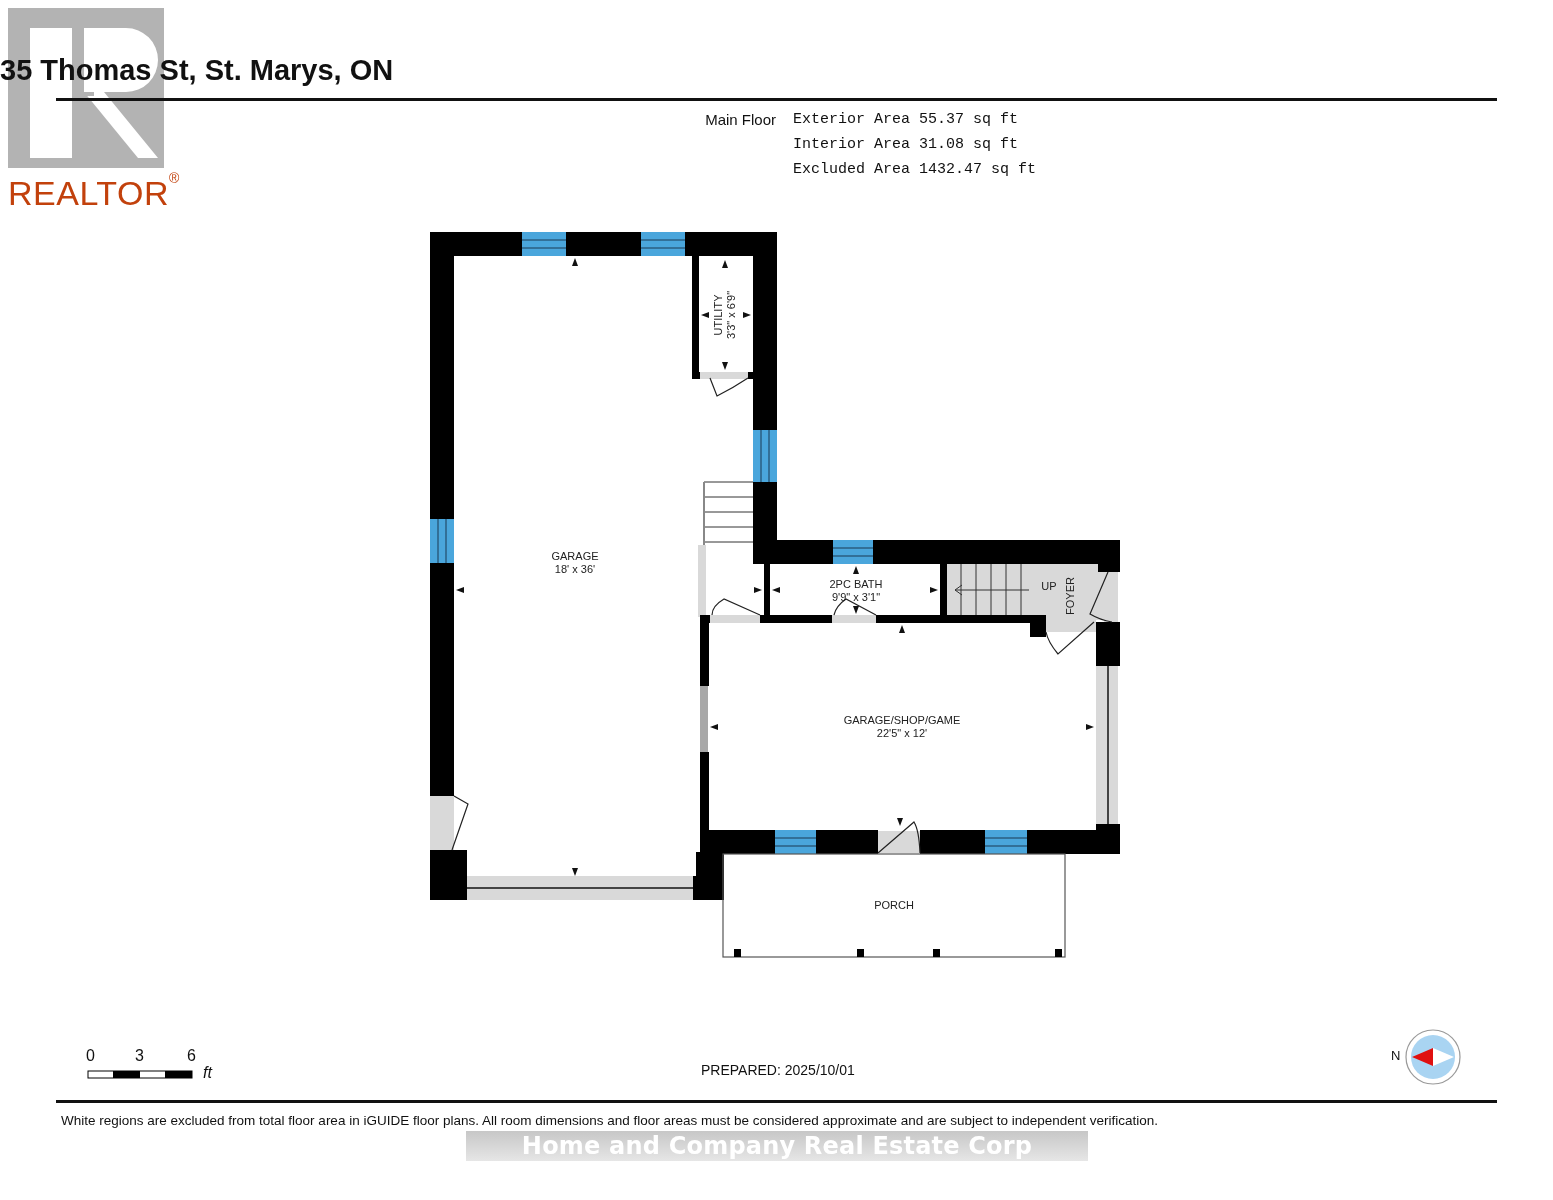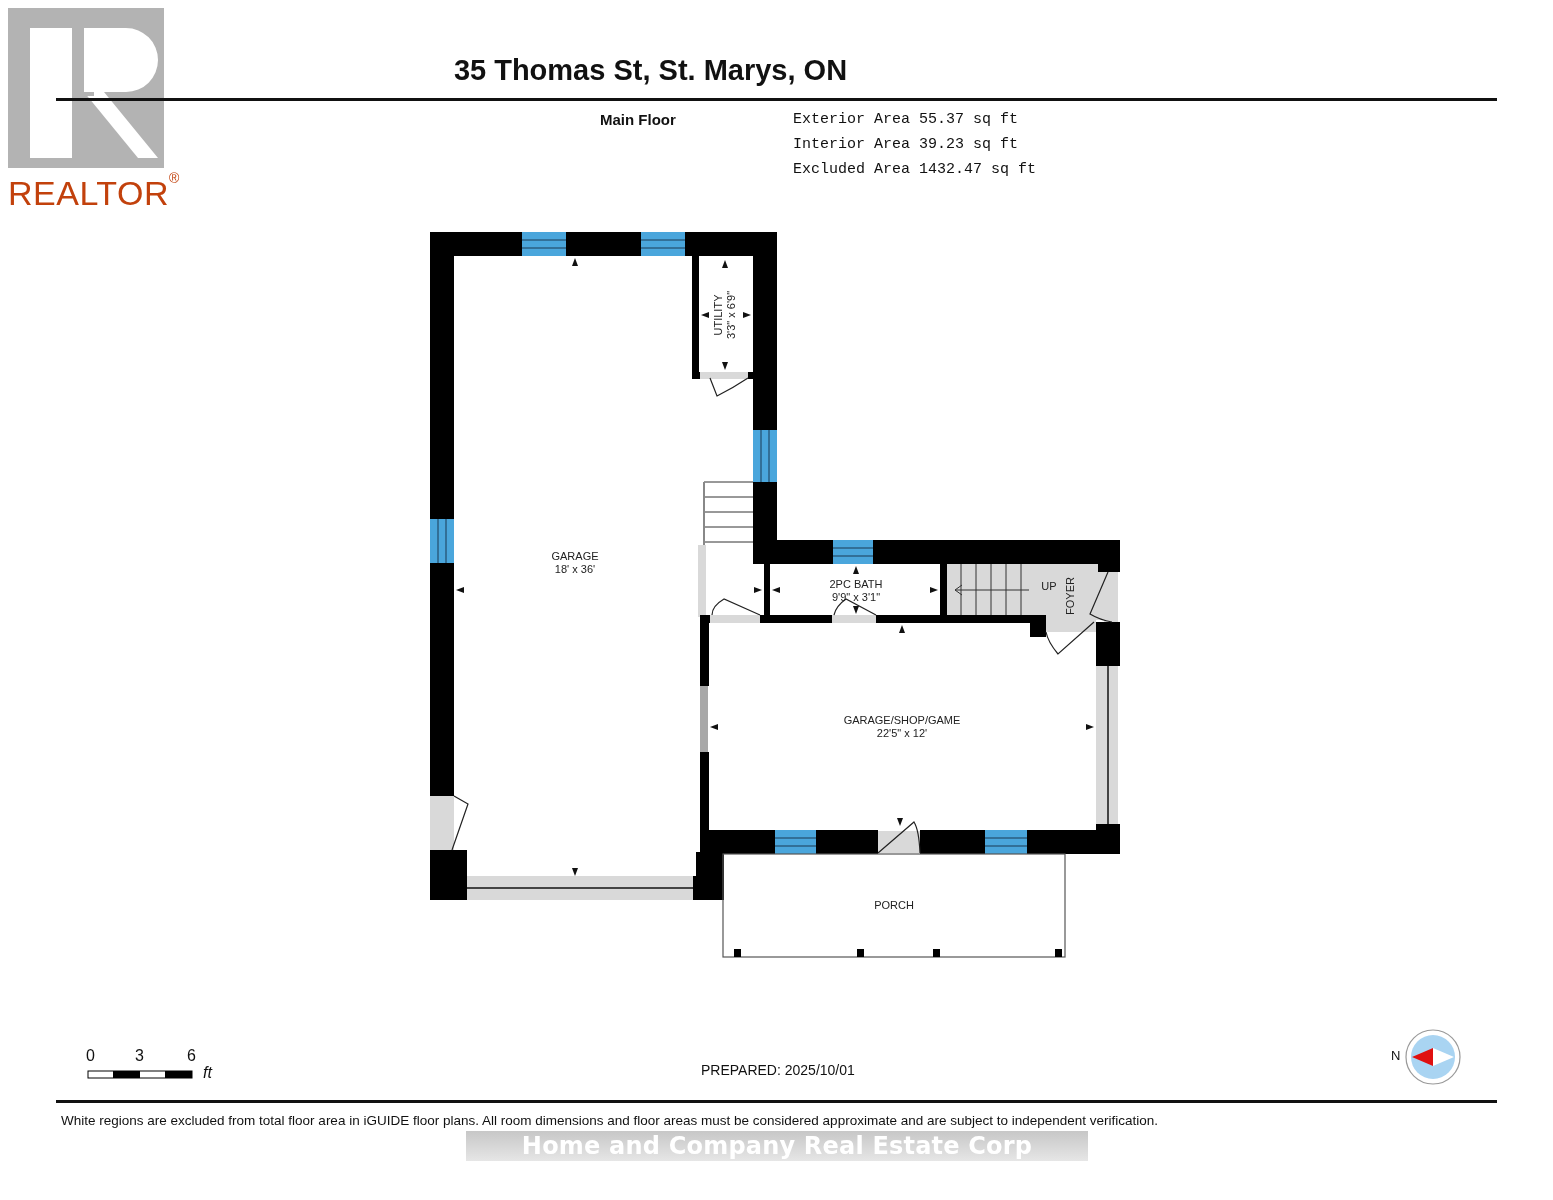--- a/index.html
+++ b/index.html
@@ -2,23 +2,23 @@
 <html><head>
 <meta charset="utf-8">
 <style>
   html, body { margin: 0; padding: 0; background: #ffffff; }
   body { width: 1553px; height: 1200px; position: relative; overflow: hidden; font-family: "Liberation Sans", sans-serif; color: #111; }
   .abs { position: absolute; }
   #logo { left: 8px; top: 8px; width: 170px; height: 200px; }
   #logo-box { position: absolute; left: 0; top: 0; width: 156px; height: 160px; background: #b3b3b3; }
   #logo-text { position: absolute; left: 0; top: 166px; font-size: 34px; color: #c2410c; letter-spacing: 0.5px; font-family: "Liberation Sans", sans-serif; }
   #logo-text sup { font-size: 14px; vertical-align: top; position: relative; top: -4px; }
-  #title { left: 0; width: 1301px; top: 54px; text-align: center; font-size: 29px; font-weight: bold; color: #111; }
+  #title { left: 0; width: 1301px; top: 54px; font-size: 29px; font-weight: bold; color: #111; }
   #title-rule { left: 56px; top: 98px; width: 1441px; height: 3px; background: #111; }
-  #floor-label { left: 600px; width: 176px; top: 111px; text-align: left; font-size: 15px; font-weight: bold; }
+  #floor-label { left: 600px; width: 176px; top: 111px; text-align: right; font-size: 15px; font-weight: normal; }
   .area-line { left: 793px; font-size: 15px; font-family: Liberation Mono, monospace; }
   #plan { left: 0; top: 0; }
   #prepared { left: 701px; top: 1062px; font-size: 14px; text-align: center; }
   #bottom-rule { left: 56px; top: 1100px; width: 1441px; height: 3px; background: #111; }
   #disclaimer { left: 61px; top: 1113px; font-size: 13.5px; }
   #brokerage { left: 466px; top: 1131px; width: 622px; height: 30px; background: linear-gradient(to bottom, #c7c7c7, #e6e6e6); color: #ffffff; font-family: "DejaVu Sans", sans-serif; font-size: 24px; line-height: 30px; text-align: center; letter-spacing: 0.2px; font-weight: bold; }
   #scale-labels span { position: absolute; font-size: 16px; top: 1047px; }
   #scale-ft { left: 203px; top: 1064px; font-size: 16px; font-style: italic; }
   .room-label { font-family: "Liberation Sans", sans-serif; font-size: 11px; fill: #222; text-anchor: middle; }
 </style>
@@ -35,21 +35,21 @@
     </svg>
   </div>
   <div id="logo-text"><span>REALTOR</span><sup>®</sup></div>
 </div>
 
 <div id="title" class="abs">35 Thomas St, St. Marys, ON</div>
 <div id="title-rule" class="abs"></div>
 
 <div id="floor-label" class="abs">Main Floor</div>
 <div class="abs area-line" style="top:111px">Exterior Area 55.37 sq ft</div>
-<div class="abs area-line" style="top:136px">Interior Area 39.23 sq ft</div>
+<div class="abs area-line" style="top:136px">Interior Area 31.08 sq ft</div>
 <div class="abs area-line" style="top:161px">Excluded Area 1432.47 sq ft</div>
 
 <svg id="plan" class="abs" width="1553" height="1200">
 
   <g fill="#d9d9d9">
     <rect x="946" y="563" width="88" height="52"></rect>
     <path d="M1034 563 H1104 V620 H1096 V632 H1046 V620 H1034 Z"></path>
     <rect x="1104" y="570" width="14" height="52"></rect>
     <rect x="1096" y="666" width="22" height="158"></rect>
     <rect x="430" y="796" width="24" height="54"></rect>

